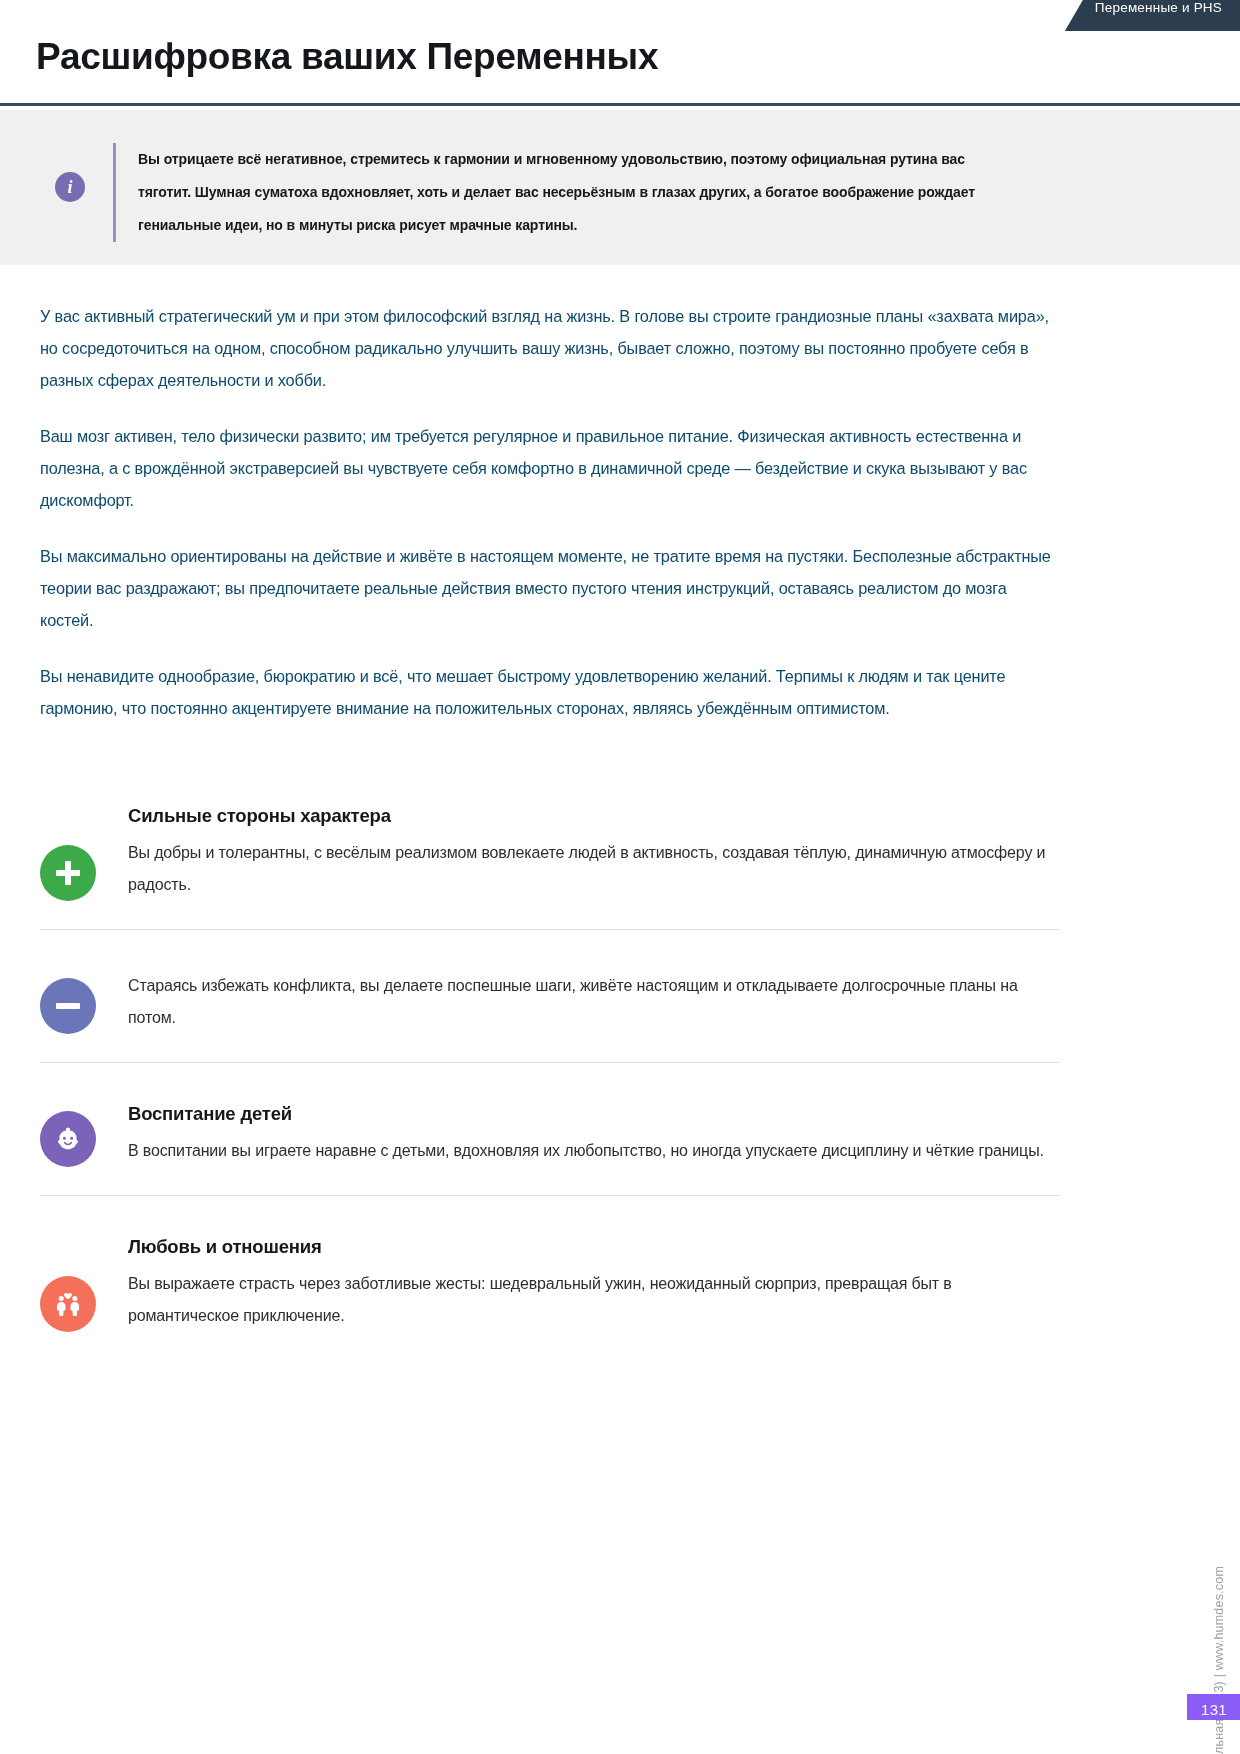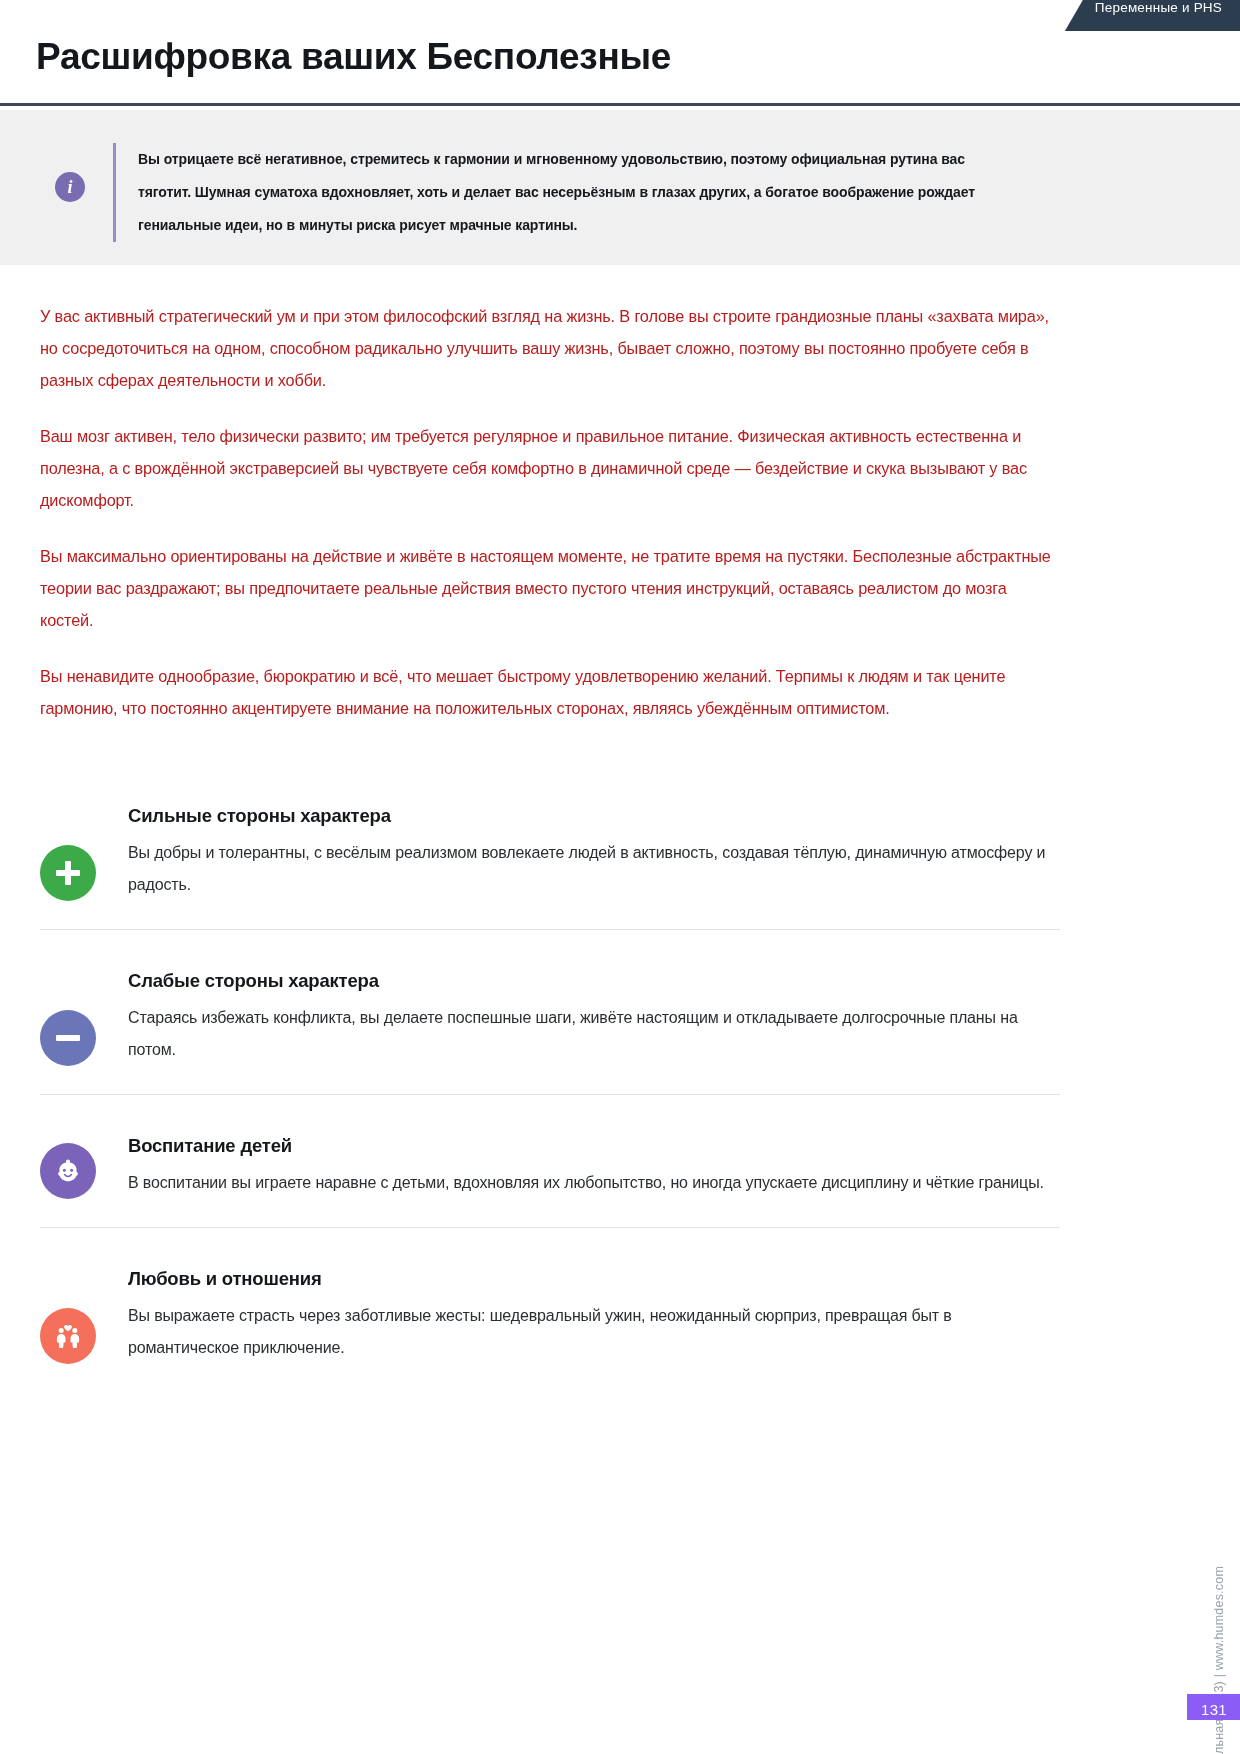--- a/index.html
+++ b/index.html
@@ -58,21 +58,21 @@
     max-width: 880px;
   }
   .callout-text {
     font-size: 14px; font-weight: bold; color: #15191d;
     line-height: 33px; letter-spacing: -0.1px;
   }
 
   
   .body { position: absolute; left: 40px; top: 300px; width: 1020px; }
   .para {
-    font-size: 16.3px; color: #b91c1c; line-height: 32px;
+    font-size: 16.3px; color: #0c4a6e; line-height: 32px;
     margin-bottom: 24px; letter-spacing: -0.15px;
   }
 
   
   .sections { position: absolute; left: 40px; top: 805px; width: 1020px; }
   .section { display: flex; align-items: flex-end; padding-bottom: 28px; }
   .section + .section { border-top: 1px solid #e2e2e2; padding-top: 40px; }
   .sec-icon {
     width: 56px; height: 56px; border-radius: 50%;
     flex: none; display: flex; align-items: center; justify-content: center;
@@ -115,21 +115,21 @@
 </style>
 </head>
 <body>
 
 <div class="page">
 
   <div class="header-tab">
     <span>Переменные и PHS</span>
   </div>
 
-  <h1 class="title">Расшифровка ваших Бесполезные</h1>
+  <h1 class="title">Расшифровка ваших Переменных</h1>
   <div class="title-rule"></div>
 
   <div class="callout">
     <div class="callout-icon">i</div>
     <div class="callout-body">
       <p class="callout-text">Вы отрицаете всё негативное, стремитесь к гармонии и мгновенному удовольствию, поэтому официальная рутина вас тяготит. Шумная суматоха вдохновляет, хоть и делает вас несерьёзным в глазах других, а богатое воображение рождает гениальные идеи, но в минуты риска рисует мрачные картины.</p>
     </div>
   </div>
 
   <div class="body">
@@ -149,21 +149,20 @@
         <div class="sec-title">Сильные стороны характера</div>
         <div class="sec-desc">Вы добры и толерантны, с весёлым реализмом вовлекаете людей в активность, создавая тёплую, динамичную атмосферу и радость.</div>
       </div>
     </div>
 
     <div class="section">
       <div class="sec-icon" style="background:#6b76b8">
         <div class="glyph-minus"></div>
       </div>
       <div class="sec-body">
-        <div class="sec-title">Слабые стороны характера</div>
         <div class="sec-desc">Стараясь избежать конфликта, вы делаете поспешные шаги, живёте настоящим и откладываете долгосрочные планы на потом.</div>
       </div>
     </div>
 
     <div class="section">
       <div class="sec-icon" style="background:#7a63b8">
         <svg width="30" height="30" viewBox="0 0 30 30" aria-hidden="true">
           <path d="M15 3.5c-1.1 0-2 .8-2 1.9 0 .4.1.8.3 1.1-3.9.6-6.9 3.6-6.9 7.3 0 .7.1 1.4.3 2-.9.2-1.6 1-1.6 2 0 1 .7 1.8 1.6 2 1.1 3.2 4.4 5.5 8.3 5.5s7.2-2.3 8.3-5.5c.9-.2 1.6-1 1.6-2 0-1-.7-1.8-1.6-2 .2-.6.3-1.3.3-2 0-3.7-3-6.7-6.9-7.3.2-.3.3-.7.3-1.1 0-1.1-.9-1.9-2-1.9z" fill="#fff"></path>
           <circle cx="11.4" cy="14.2" r="1.5" fill="#7a63b8"></circle>
           <circle cx="18.6" cy="14.2" r="1.5" fill="#7a63b8"></circle>

